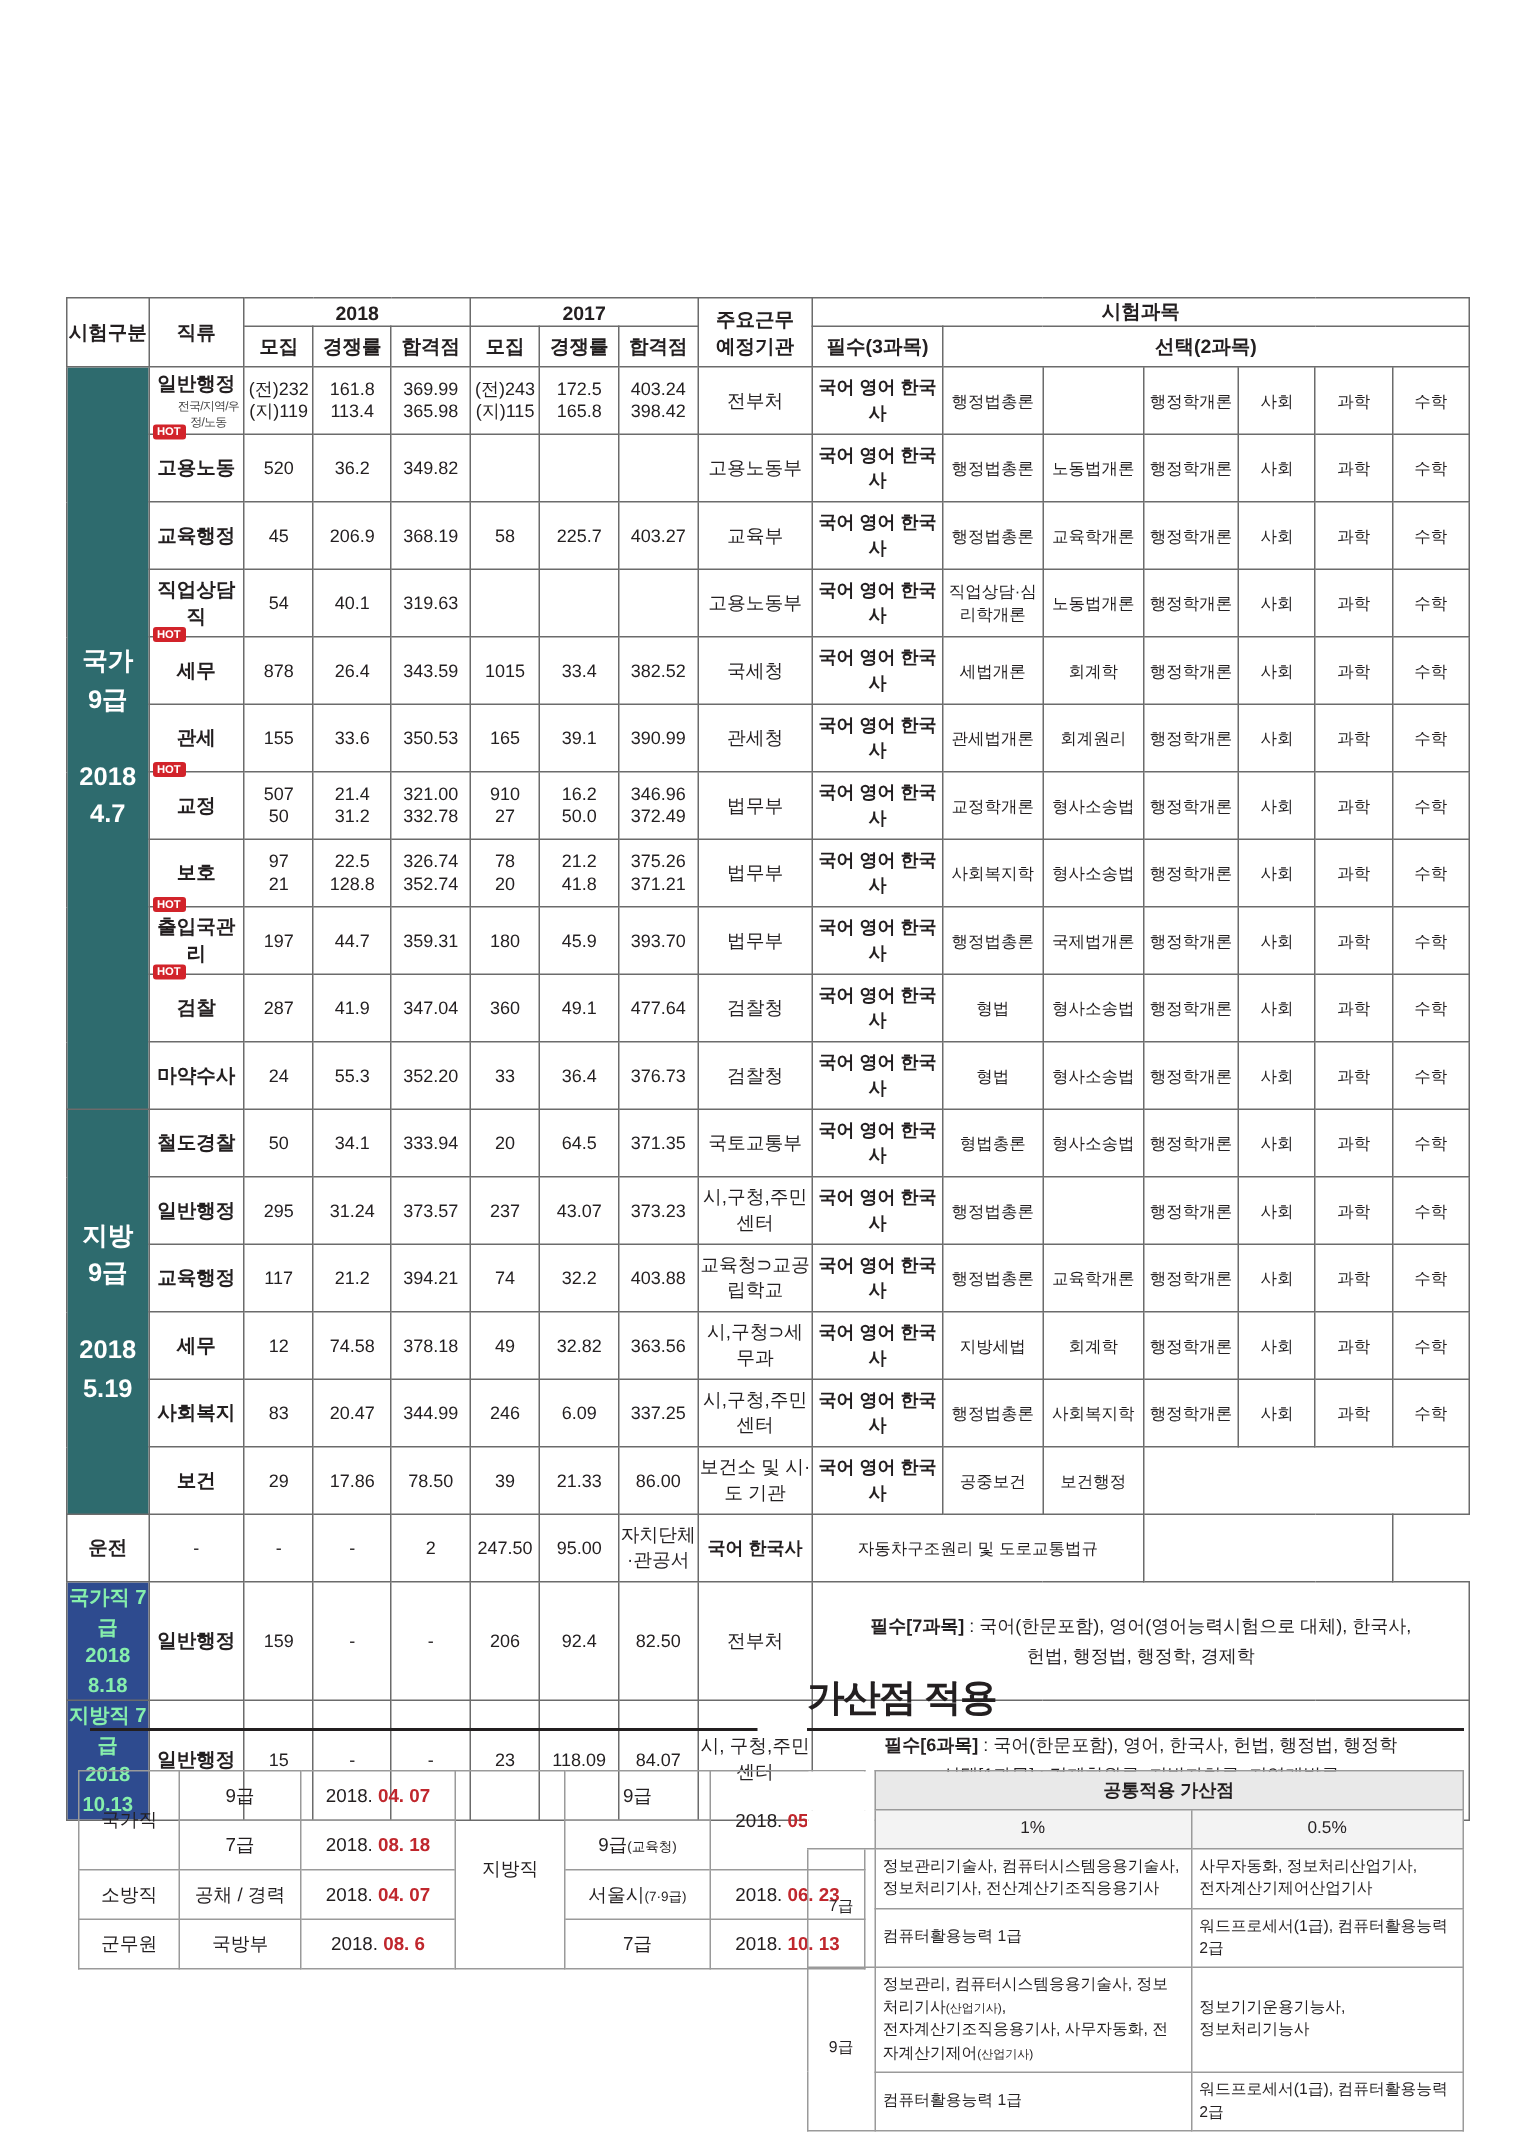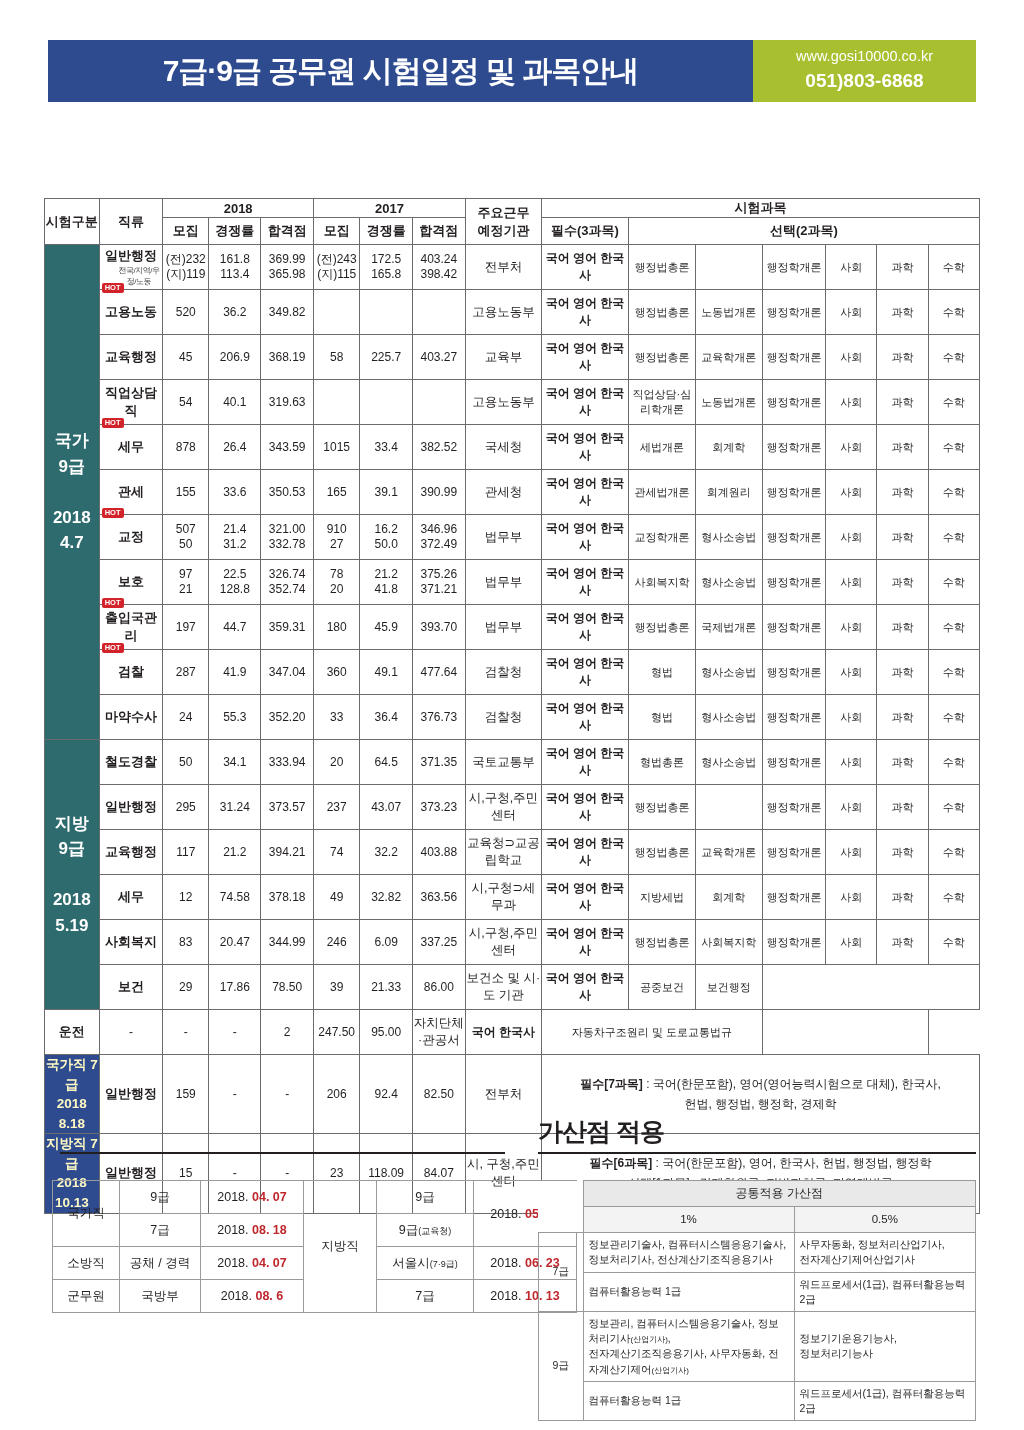--- a/index.html
+++ b/index.html
@@ -18,21 +18,21 @@
   
   .sec-title{position:absolute;left:48px;top:140px;font-size:29px;font-weight:bold;color:#2e4b8f;letter-spacing:-1px;}
 
   
   .maintable{position:absolute;left:44px;top:198px;width:936px;border-collapse:collapse;
     font-size:11px;}
   .maintable td,.maintable th{border:1px solid #6b6b6b;text-align:center;vertical-align:middle;padding:0;}
   .maintable th{background:#ffffff;font-weight:bold;font-size:13px;}
   .hdr-sub{font-size:12.5px;font-weight:bold;}
   .grp-cell{background:#2e6b6e;color:#ffffff;font-weight:bold;font-size:17px;line-height:1.5;}
-  .blue-cell{background:#2e4b8f;color:#fef9c3;font-weight:bold;font-size:13.5px;line-height:1.45;}
+  .blue-cell{background:#2e4b8f;color:#86efac;font-weight:bold;font-size:13.5px;line-height:1.45;}
   .jikryu{font-size:13px;font-weight:bold;position:relative;height:44px;}
   .jikryu .sub{display:block;font-size:8px;font-weight:normal;color:#444;letter-spacing:-0.5px;margin-left:16px;}
   .num{font-size:12px;}
   .num .two{display:block;line-height:1.25;}
   .org{font-size:12.5px;}
   .subj-req{font-weight:bold;font-size:12px;background:#ffffff;}
   .subj{font-size:11px;}
   .hot{position:absolute;left:2px;top:-7px;background:#d2232a;color:#fff;font-size:7.5px;font-weight:bold;
     padding:1px 3px;border-radius:2px;line-height:1;}
   .rowh{height:37px;}
@@ -46,38 +46,31 @@
   .bltable td{border:1px solid #9a9a9a;text-align:center;vertical-align:middle;height:30px;}
   .red{color:#c0272d;font-weight:bold;}
   .sm{font-size:9px;}
 
   
   .br-title{position:absolute;left:538px;top:1115px;font-size:25px;font-weight:bold;letter-spacing:-1px;}
   .br-rule{position:absolute;left:538px;top:1152px;width:438px;height:2px;background:#231f20;}
   .brtable{position:absolute;left:538px;top:1180px;width:438px;border-collapse:collapse;font-size:10.5px;}
   .brtable td{border:1px solid #9a9a9a;text-align:center;vertical-align:middle;padding:4px 5px;line-height:1.45;}
   .brtable td.l{text-align:left;}
-  .brhead{background:#e9e9e9;font-weight:normal;font-size:12px;}
+  .brhead{background:#e9e9e9;font-weight:bold;font-size:12px;}
   .brsub{background:#f3f3f3;font-size:11.5px;}
   .footnote{position:absolute;left:538px;top:1360px;width:438px;text-align:right;font-size:11.5px;line-height:1.6;}
   .footnote .r{color:#c0272d;font-weight:bold;}
   .tiny{font-size:8px;}
 </style>
 </head>
 <body>
 
 <div class="page">
 
-  <div class="banner">
-    <div class="banner-blue"></div>
-    <div class="banner-title">7급·9급 공무원 시험일정 및 과목안내</div>
-    <div class="banner-green"></div>
-    <div class="banner-url">www.gosi10000.co.kr</div>
-    <div class="banner-tel">051)803-6868</div>
-  </div>
 
 
   <table class="maintable">
     <thead>
       <tr>
         <th rowspan="2" style="width:56px;height:34px">시험구분</th>
         <th rowspan="2" style="width:68px">직류</th>
         <th colspan="3" style="width:150px">2018</th>
         <th colspan="3" style="width:150px">2017</th>
         <th rowspan="2" style="width:84px">

